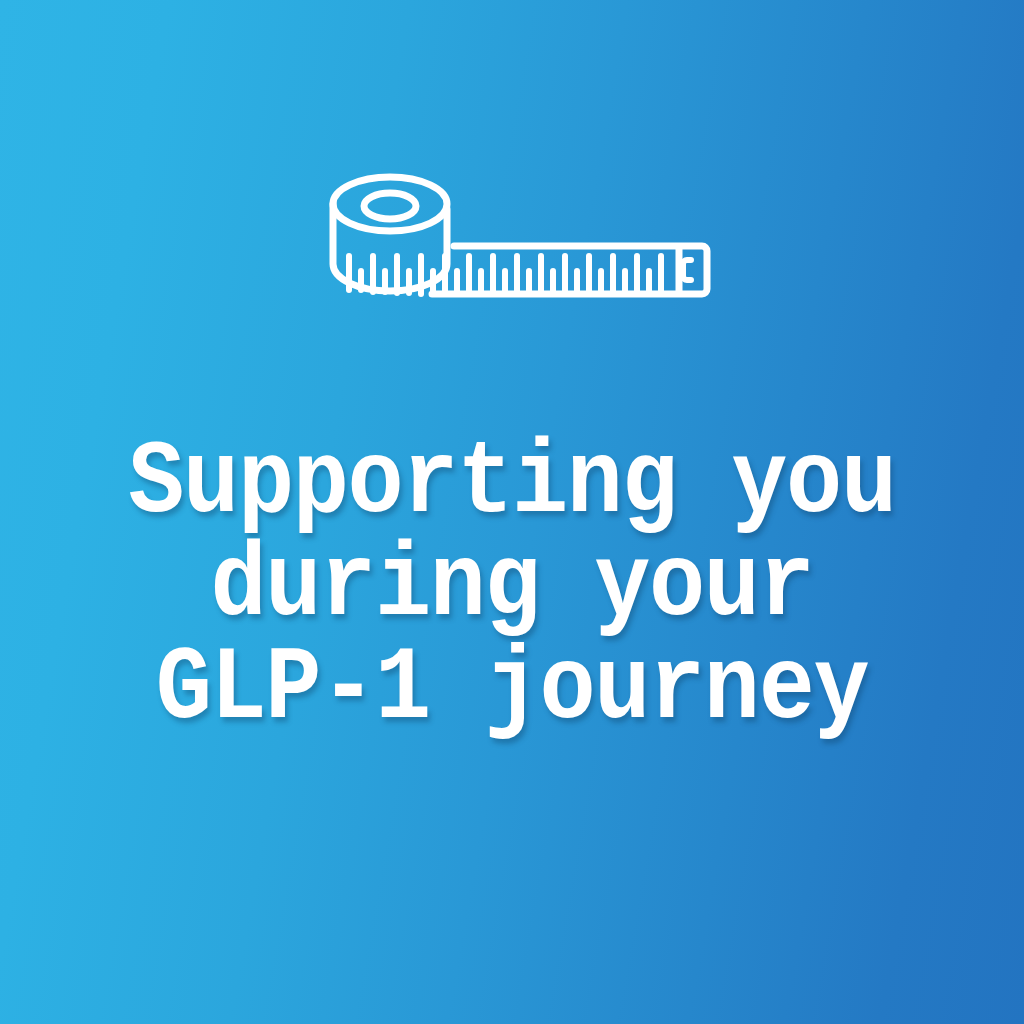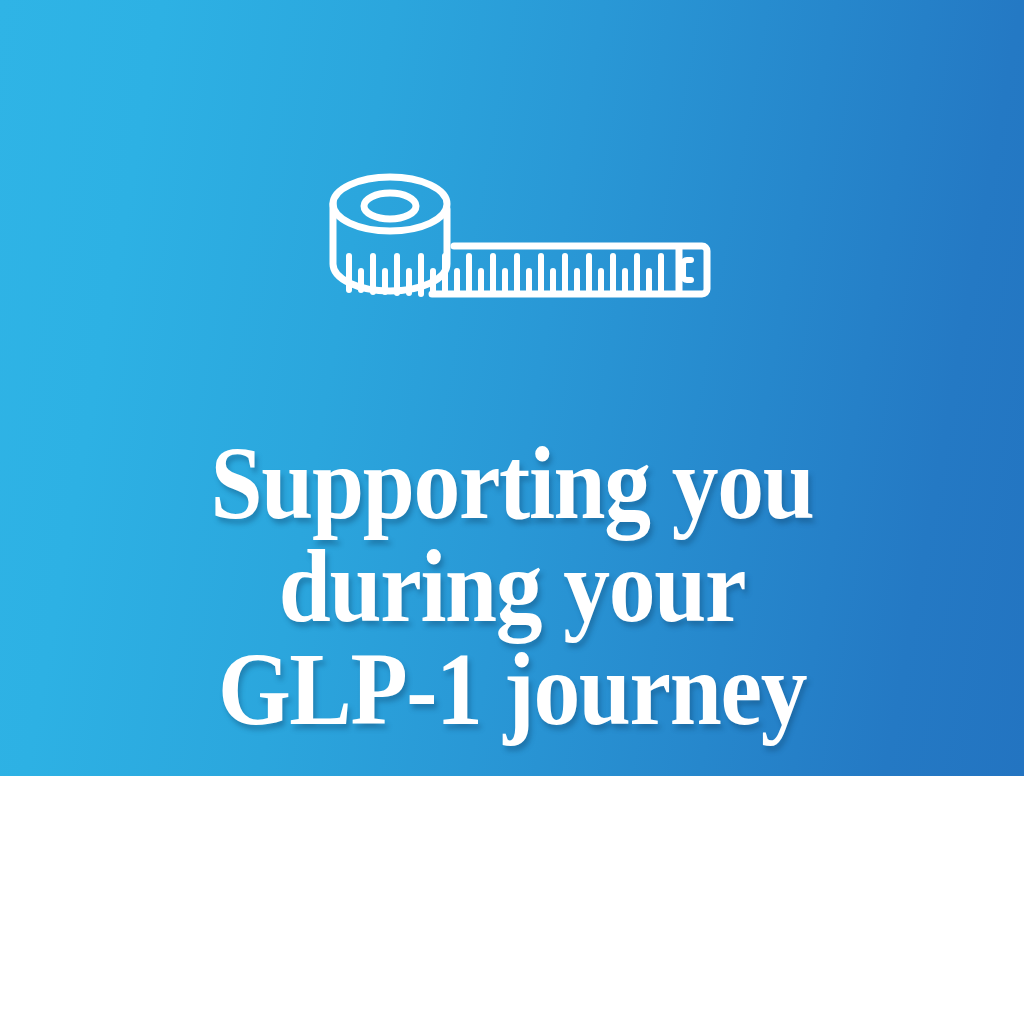--- a/index.html
+++ b/index.html
@@ -5,31 +5,31 @@
 <style>
   html, body {
     margin: 0;
     padding: 0;
     background: #ffffff;
   }
 
   #poster {
     position: relative;
     width: 1024px;
-    height: 776px;
+    height: 1024px;
     overflow: hidden;
     background: linear-gradient(100deg,
                 #2fb4e6 0%,
                 #2db1e4 14%,
                 #2ba6dd 34%,
                 #2998d6 52%,
                 #2687cc 72%,
                 #2479c4 88%,
                 #2374c1 100%);
-    font-family: Liberation Serif, serif;
+    font-family: Liberation Mono, monospace;
     user-select: none;
   }
 
   
   .icon-wrap {
     position: absolute;
     left: 0;
     top: 168px;
     width: 1024px;
     height: 170px;

